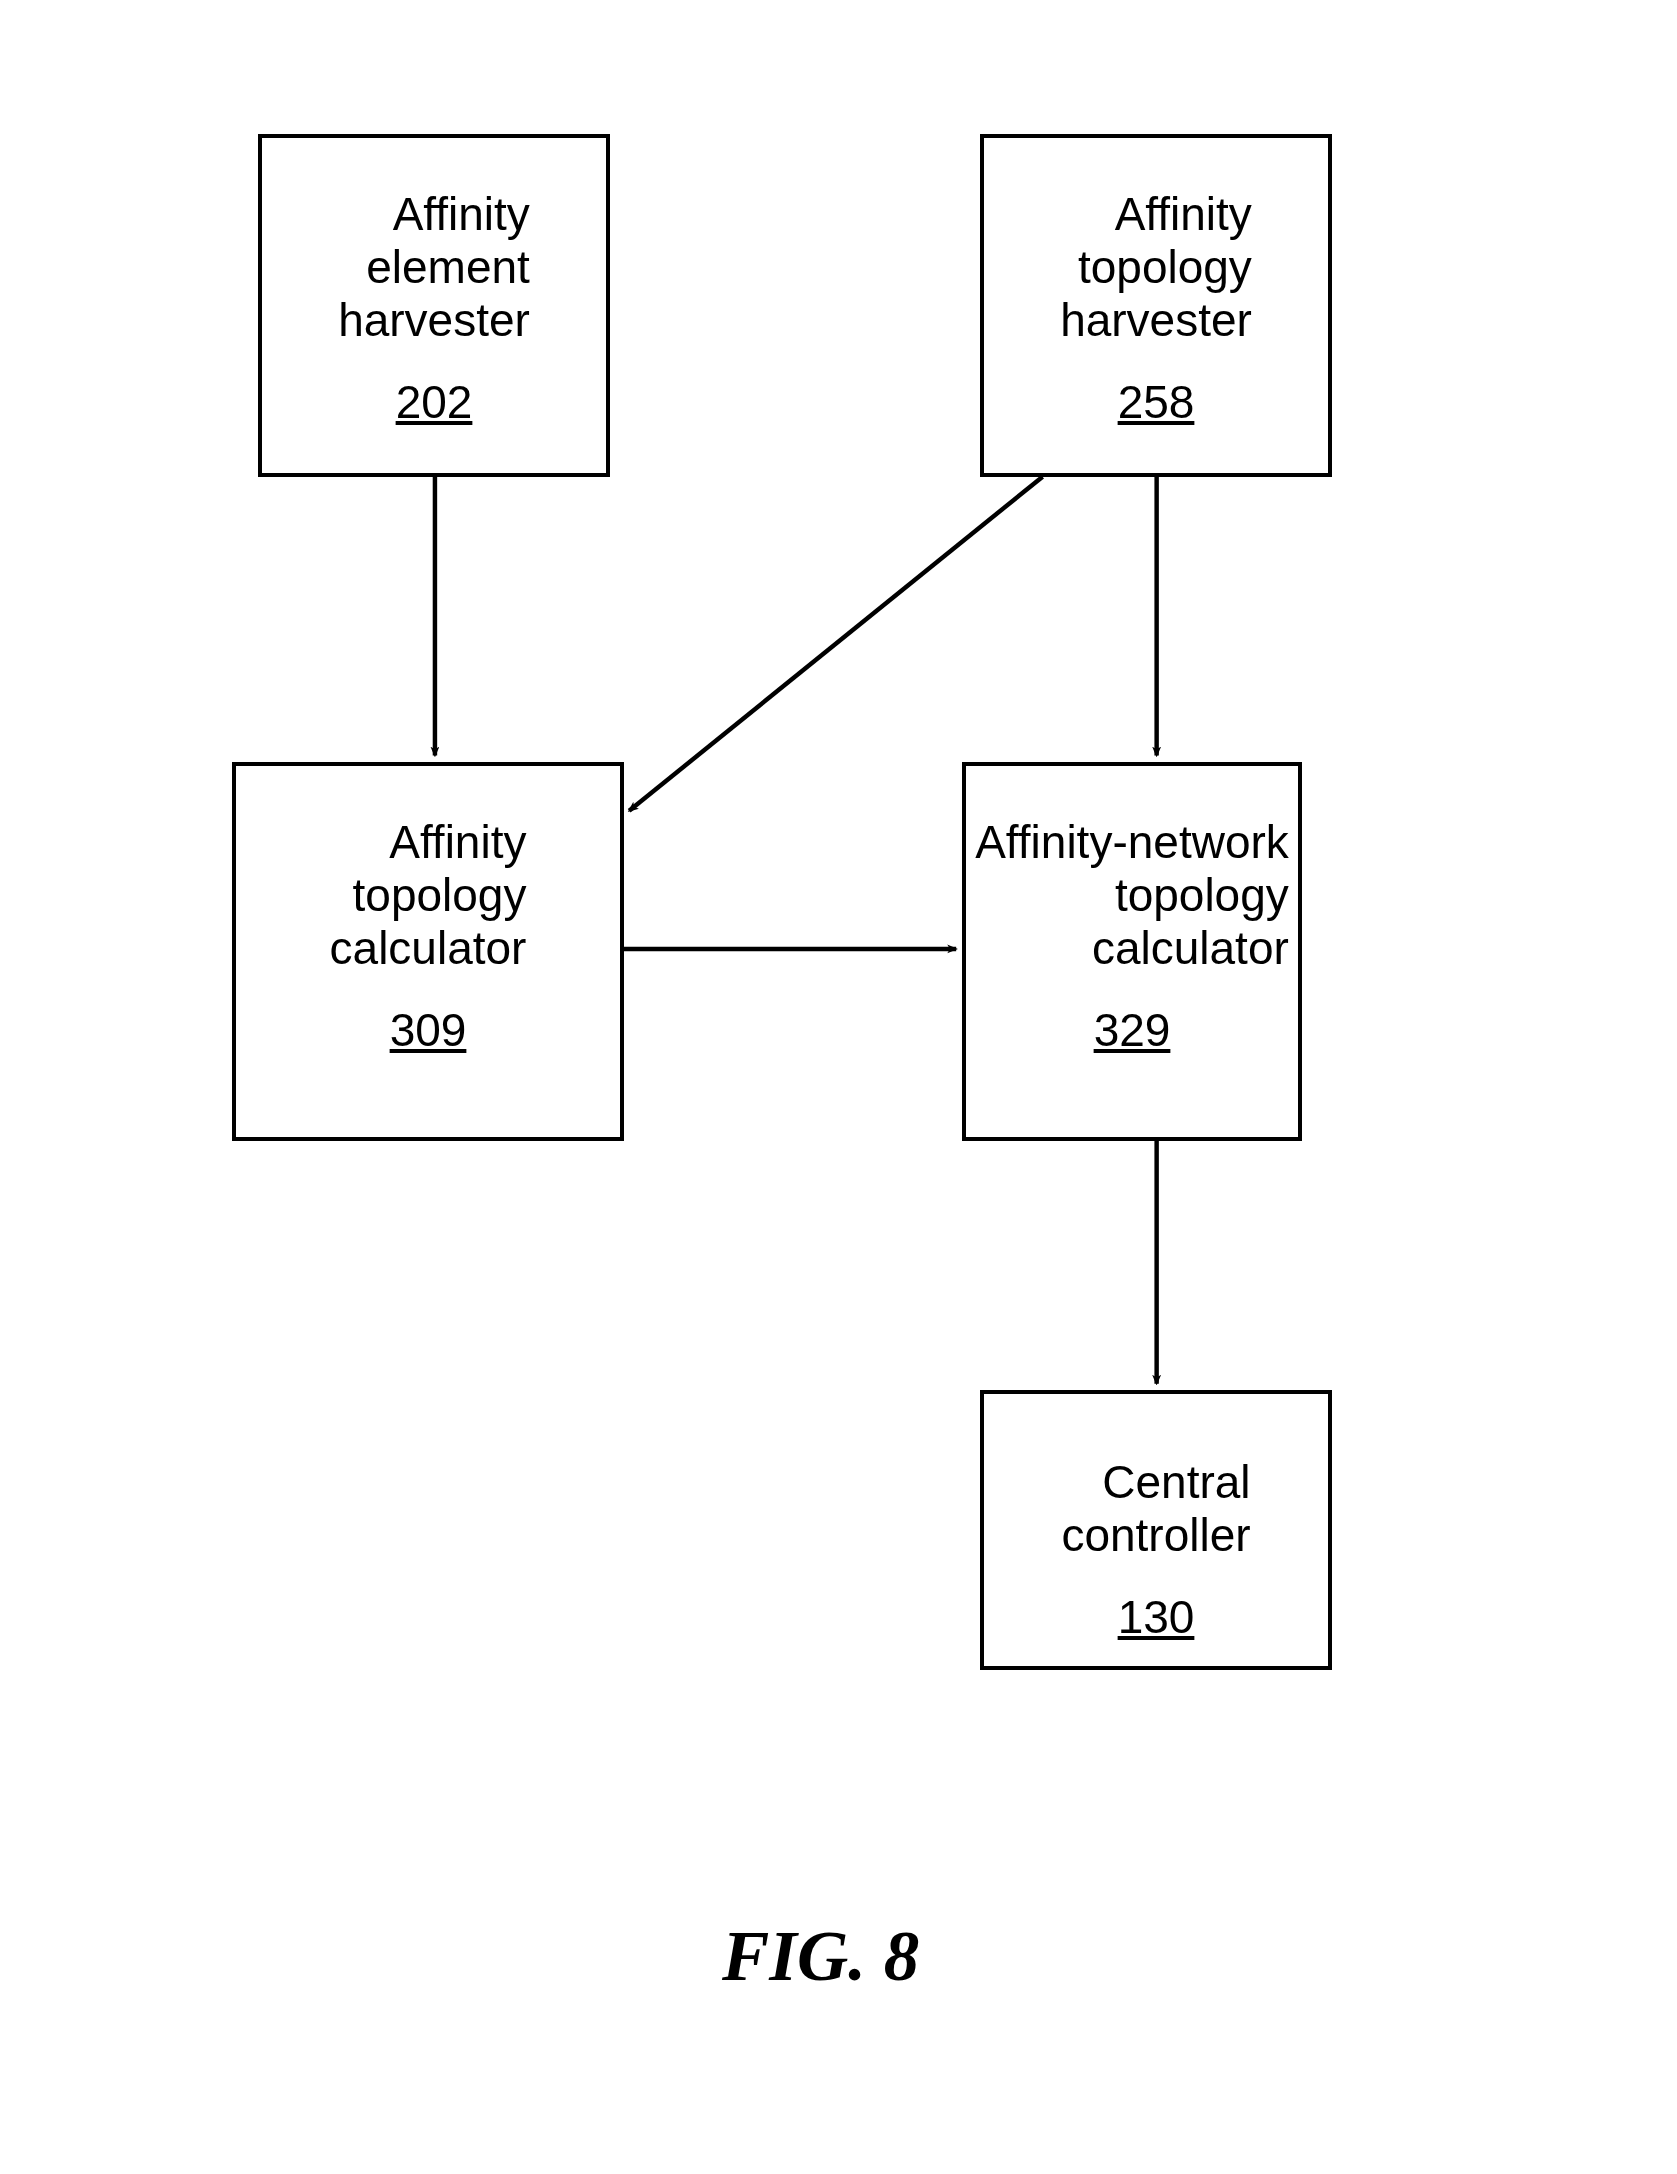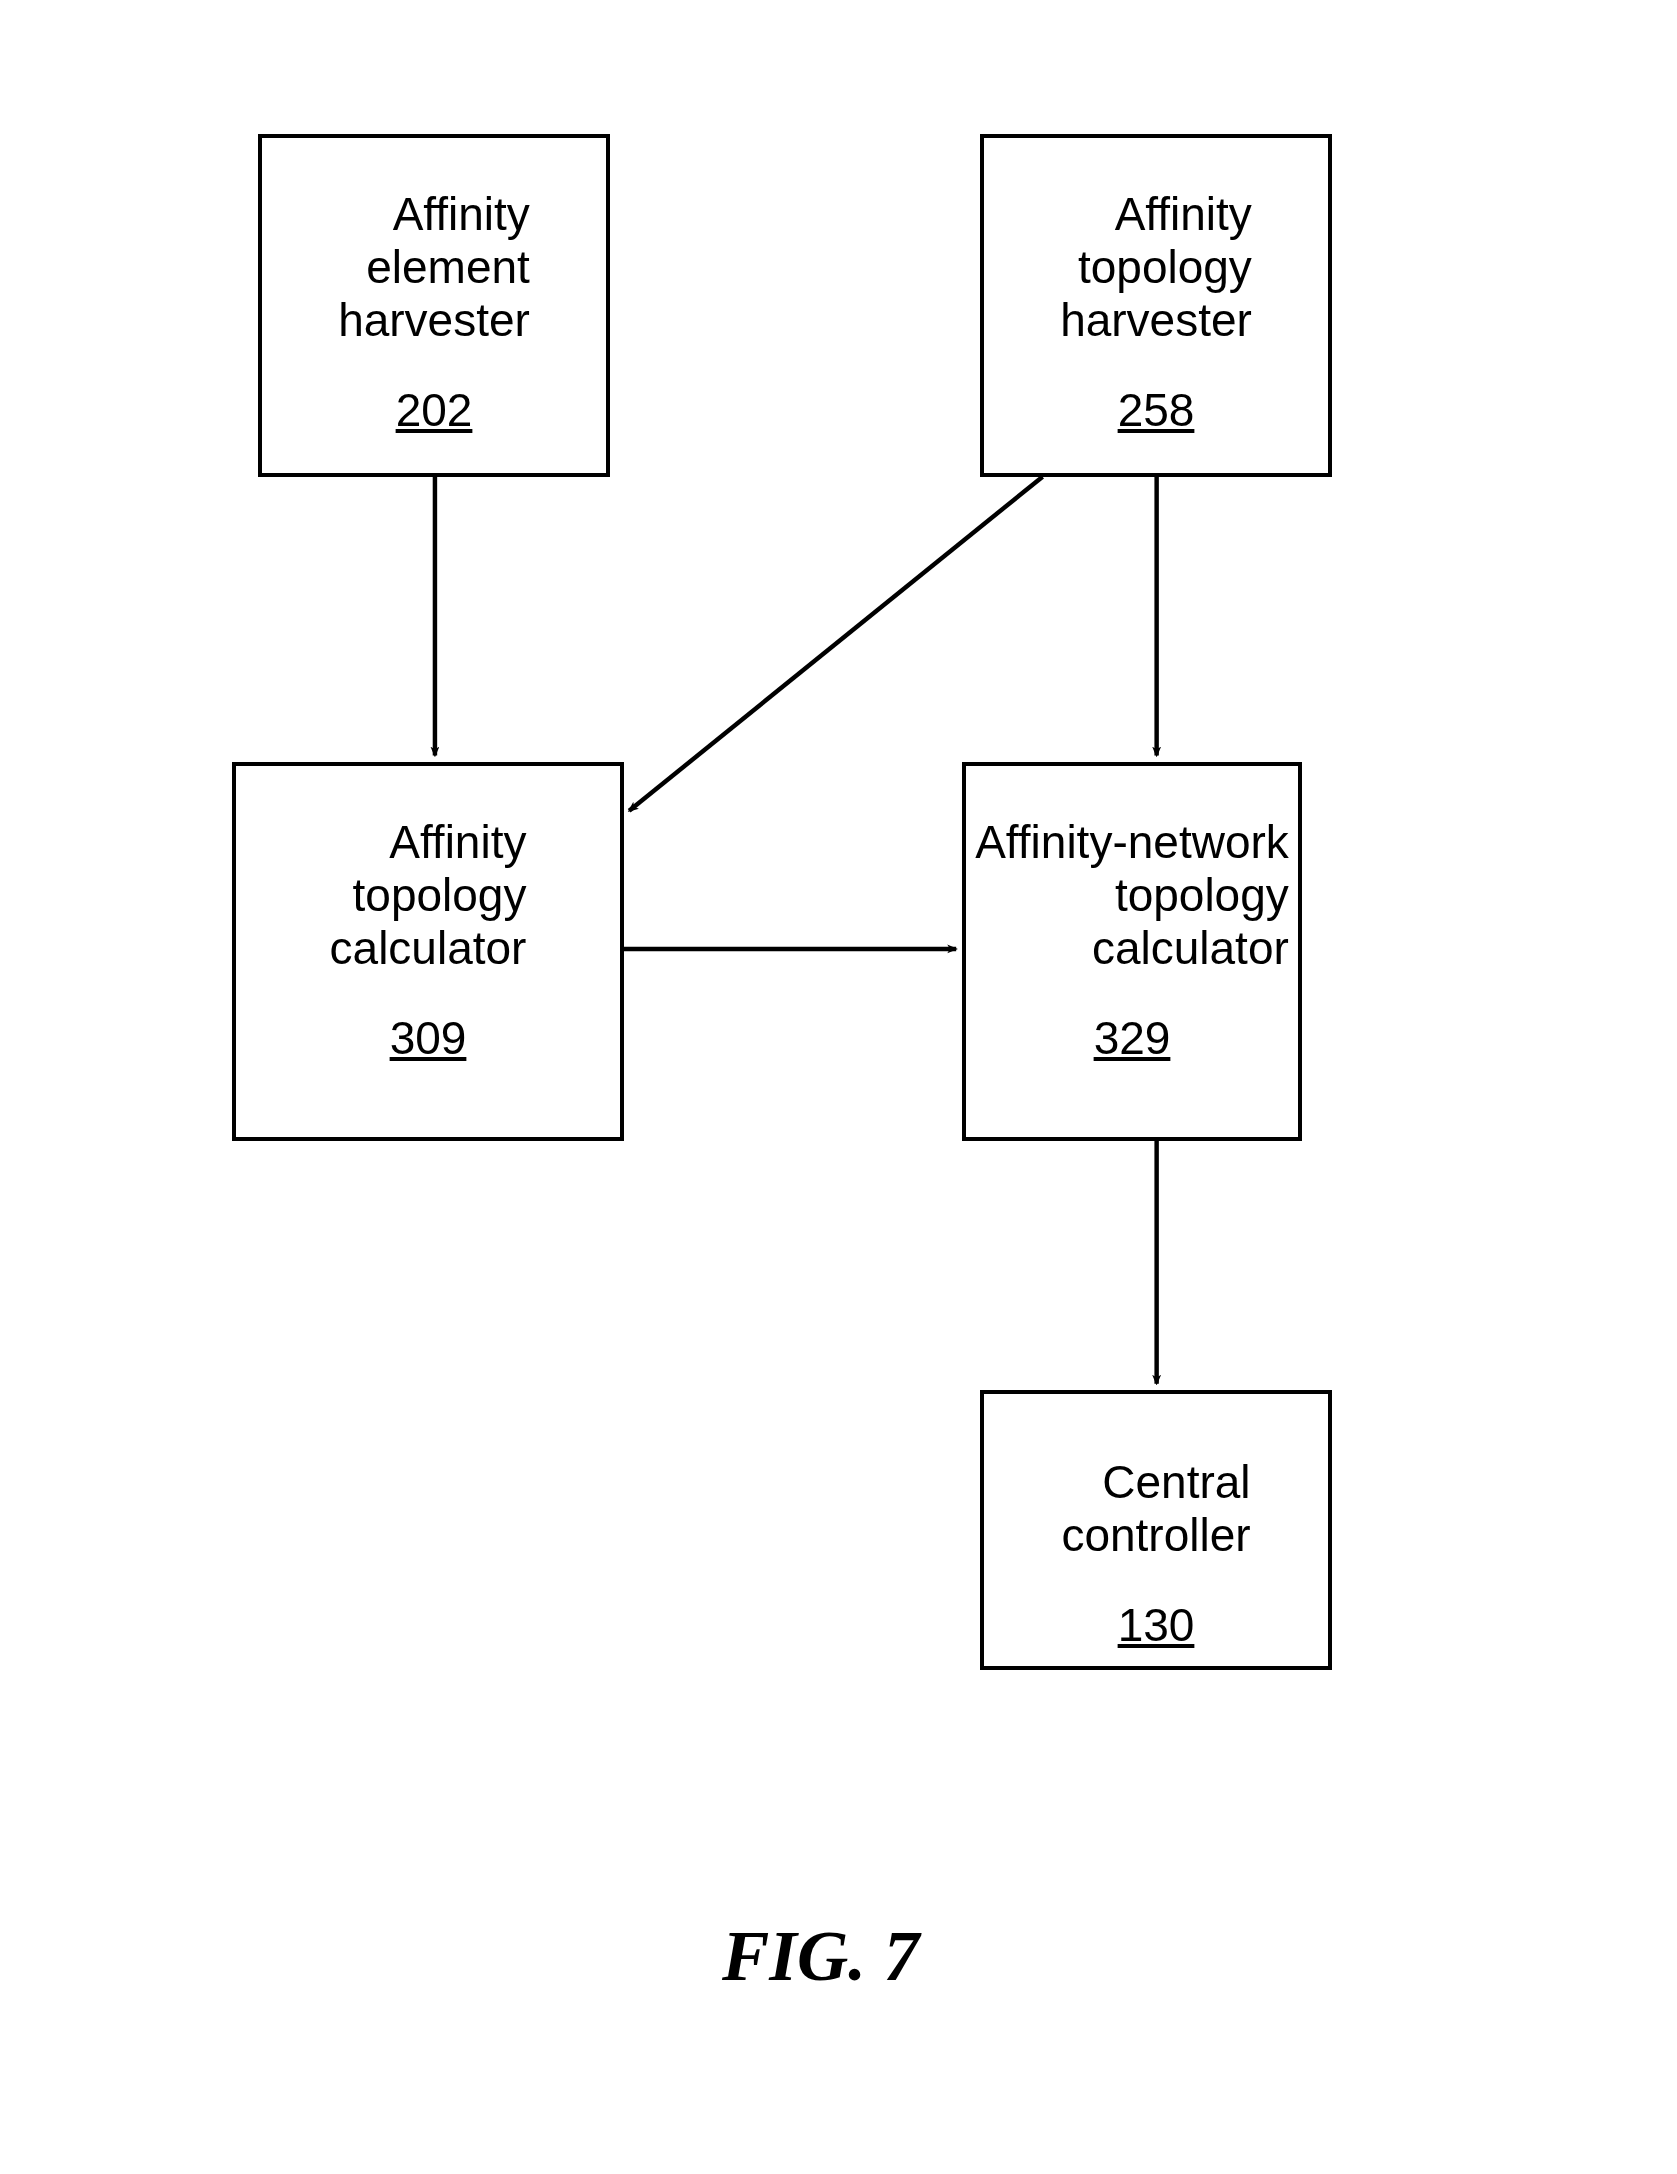--- a/index.html
+++ b/index.html
@@ -28,21 +28,21 @@
   }
   .box-label {
     font-size: 46px;
     line-height: 1.15;
     color: #000;
     white-space: pre-line;
   }
   .box-num {
     font-size: 46px;
     text-decoration: underline;
-    margin-top: 36px;
+    margin-top: 28px;
     color: #000;
   }
   .caption {
     position: absolute;
     font-size: 71px;
     font-style: italic;
     font-weight: bold;
     font-family: "Times New Roman", Times, serif;
     color: #000;
   }
@@ -105,16 +105,16 @@
 
     <line x1="1298" y1="535" x2="1298" y2="848" stroke="#000" stroke-width="5" marker-end="url(#arrowhead)"></line>
 
     <line x1="1170" y1="535" x2="706" y2="910" stroke="#000" stroke-width="5" marker-end="url(#arrowhead)"></line>
 
     <line x1="700" y1="1065" x2="1073" y2="1065" stroke="#000" stroke-width="5" marker-end="url(#arrowhead)"></line>
 
     <line x1="1298" y1="1280" x2="1298" y2="1553" stroke="#000" stroke-width="5" marker-end="url(#arrowhead)"></line>
   </svg>
 
-  <div class="caption" style="left:722px; top:1916px;">FIG. 7</div>
+  <div class="caption" style="left:722px; top:1916px;">FIG. 8</div>
 
 </div>
 
 
 </body></html>

